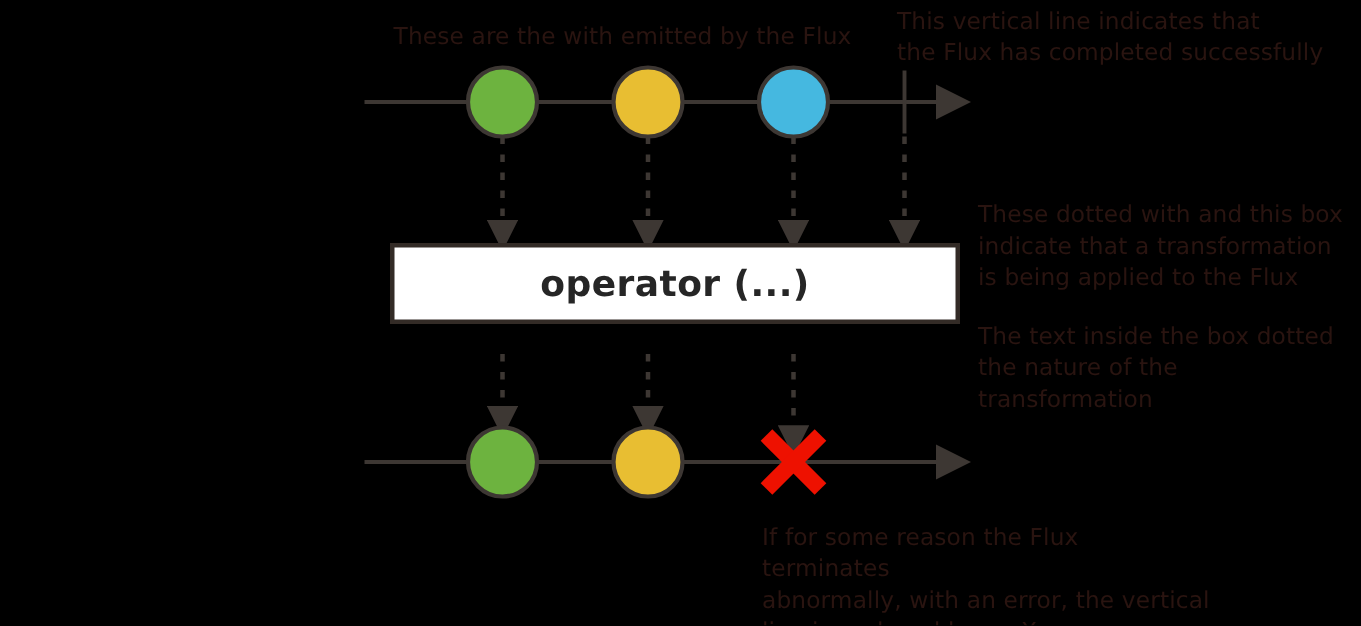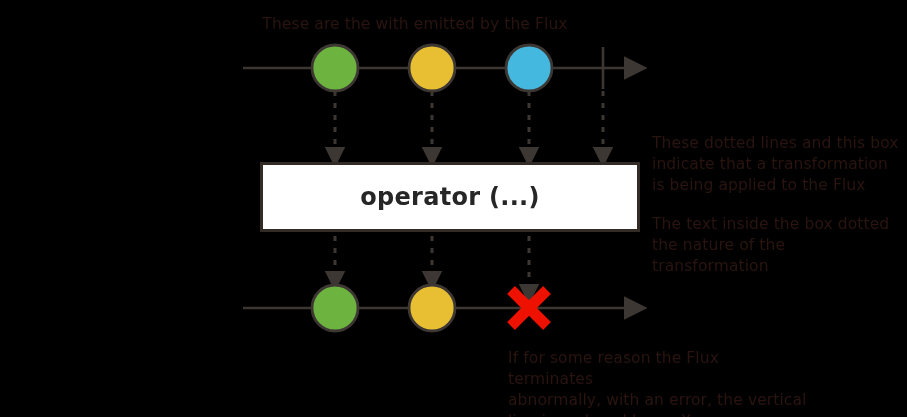--- a/index.html
+++ b/index.html
@@ -46,21 +46,21 @@
     width: 907px;
     height: 417px;
   }
 
   
   #operator-box {
     position: absolute;
     left: 260px;
     top: 162px;
     width: 380px;
-    height: 70px;
+    height: 54px;
     background: #FFFFFF;
     border: 3px solid #332b26;
     box-sizing: border-box;
     display: flex;
     align-items: center;
     justify-content: center;
   }
   #operator-label {
     color: #262626;
     font-size: 24px;
@@ -120,22 +120,24 @@
     </g>
   </svg>
 
   <div id="operator-box">
     <span id="operator-label">operator (...)</span>
   </div>
 
 
   <div class="annotation center" id="ann-items">These are the with emitted by the Flux</div>
 
+  <div class="annotation left" id="ann-complete">This vertical line indicates that
+the Flux has completed successfully</div>
 
-  <div class="annotation left" id="ann-transform">These dotted lines and this box
+  <div class="annotation left" id="ann-transform">These dotted with and this box
 indicate that a transformation
 is being applied to the Flux</div>
 
   <div class="annotation left" id="ann-boxtext">The text inside the box dotted
 the nature of the transformation</div>
 
 
   <div class="annotation left" id="ann-error">If for some reason the Flux terminates
 abnormally, with an error, the vertical
 line is replaced by an X</div>

